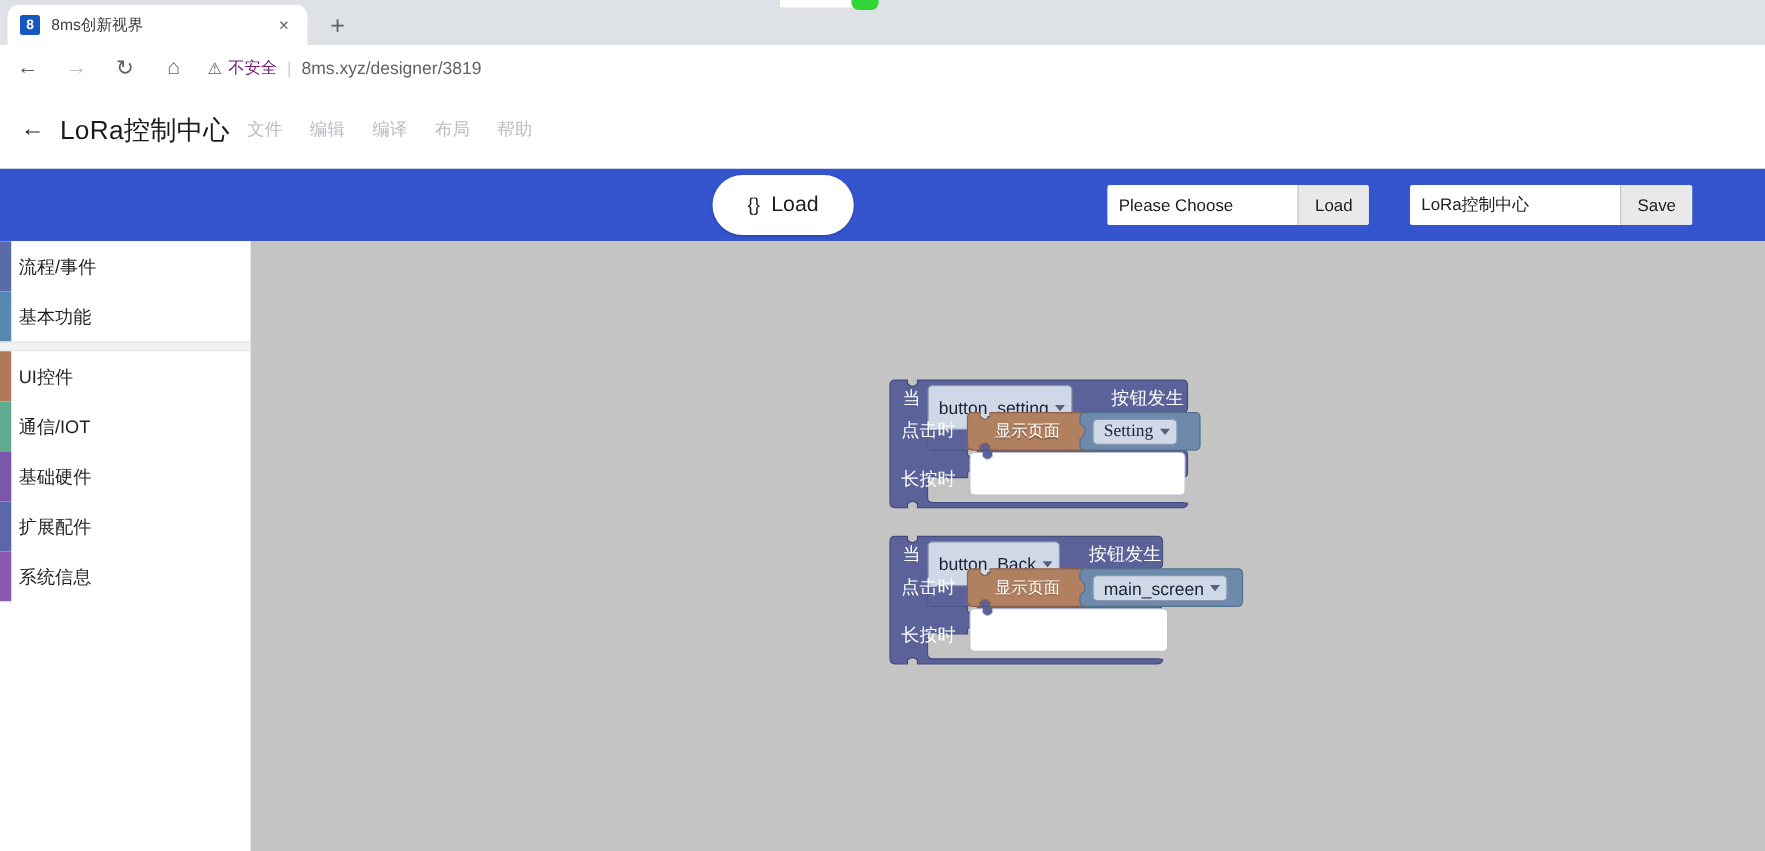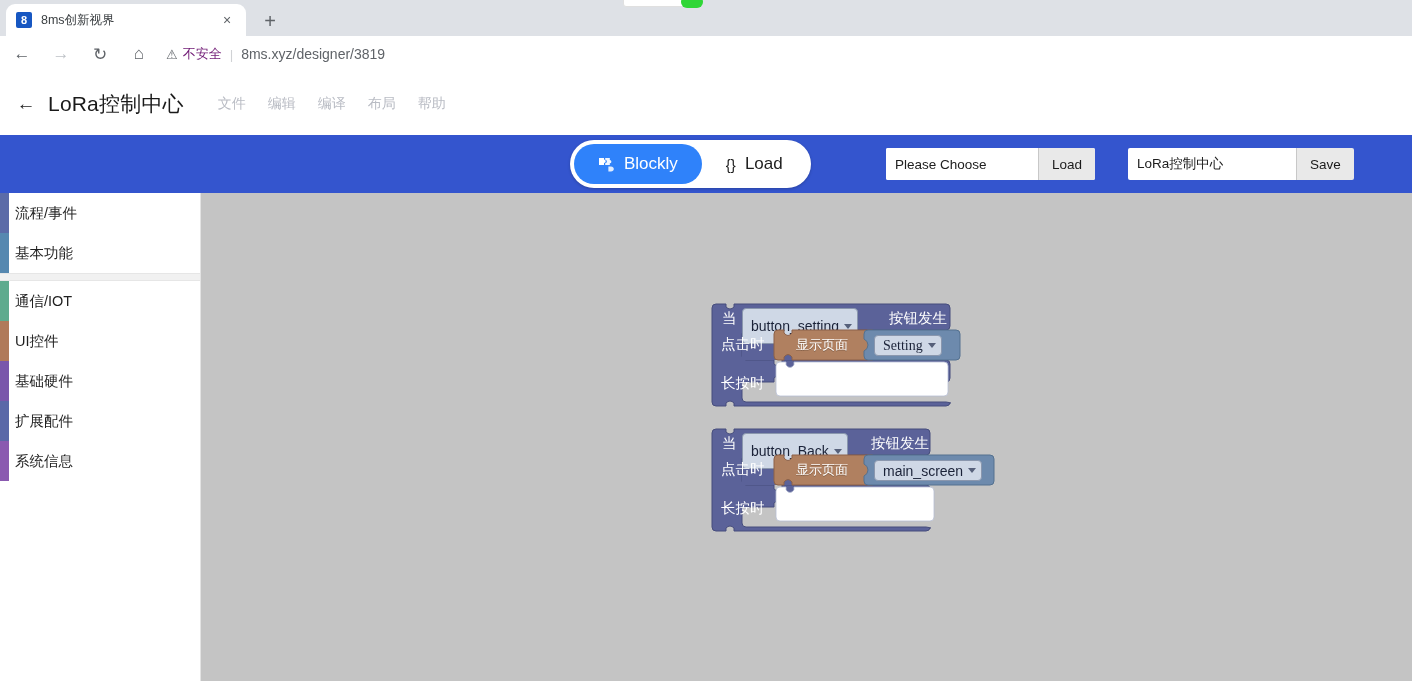--- a/index.html
+++ b/index.html
@@ -80,21 +80,21 @@
   }
   .back-arrow {
     margin-left: 13px; width: 26px; height: 26px;
     display: flex; align-items: center; justify-content: center;
     color: #202020; font-size: 19px;
   }
   .app-title {
     margin-left: 9px; font-size: 21px; color: #1a1a1a; font-weight: 500;
     letter-spacing: 0.2px;
   }
-  .menu-row { margin-left: 34px; display: flex; align-items: flex-end; gap: 22px; }
+  .menu-row { margin-left: 14px; display: flex; align-items: flex-end; gap: 22px; }
   .menu-item { font-size: 14px; color: #b9bcc4; }
 
   
   .blue-bar {
     position: absolute; left: 0; top: 135px; width: 1412px; height: 58px;
     background: #3455ce;
   }
   .tab-pill-wrap {
     position: absolute; left: 570px; top: 140px;
     height: 48px; background: #ffffff; border-radius: 24px;
@@ -252,30 +252,20 @@
     <div class="menu-item">编辑</div>
     <div class="menu-item">编译</div>
     <div class="menu-item">布局</div>
     <div class="menu-item">帮助</div>
   </div>
 </div>
 
 <div class="blue-bar"></div>
 
 <div class="tab-pill-wrap">
-  <div class="tp active">
-    <span class="tp-ico">
-      <svg width="17" height="15" viewBox="0 0 17 15">
-        <path d="M1 1h5v1.6a1.7 1.7 0 1 1 0 3.4V8H1V1z" fill="#fff"></path>
-        <path d="M7.2 1h4.6v2.1a1.6 1.6 0 1 1 0 3.2V8H7.2V6.2a1.7 1.7 0 1 0 0-3.4V1z" fill="#fff" opacity="0.92"></path>
-        <path d="M13 9.6c1.6 0 2.8 1.1 2.8 2.5S14.6 14.6 13 14.6h-2.6V9.6H13z" fill="#fff" opacity="0.85"></path>
-      </svg>
-    </span>
-    <span>Blockly</span>
-  </div>
   <div class="tp inactive">
     <span class="tp-ico">{}</span>
     <span>Load</span>
   </div>
 </div>
 
 <div class="select-group">
   <select class="sel-box">
     <option>Please Choose</option>
   </select>
@@ -295,28 +285,28 @@
   </div>
   <div class="cat">
     <div class="cat-strip" style="background:#5688b0"></div>
     <div class="cat-tri"></div>
     <div class="cat-label">基本功能</div>
   </div>
 
   <div class="cat-divider"></div>
 
   <div class="cat">
+    <div class="cat-strip" style="background:#b07a5a"></div>
+    <div class="cat-tri"></div>
+    <div class="cat-label">UI控件</div>
+  </div>
+  <div class="cat">
     <div class="cat-strip" style="background:#5eab8e"></div>
     <div class="cat-tri"></div>
     <div class="cat-label">通信/IOT</div>
-  </div>
-  <div class="cat">
-    <div class="cat-strip" style="background:#b07a5a"></div>
-    <div class="cat-tri"></div>
-    <div class="cat-label">UI控件</div>
   </div>
   <div class="cat">
     <div class="cat-strip" style="background:#7a57ab"></div>
     <div class="cat-tri"></div>
     <div class="cat-label">基础硬件</div>
   </div>
   <div class="cat">
     <div class="cat-strip" style="background:#5a68a8"></div>
     <div class="cat-tri"></div>
     <div class="cat-label">扩展配件</div>

